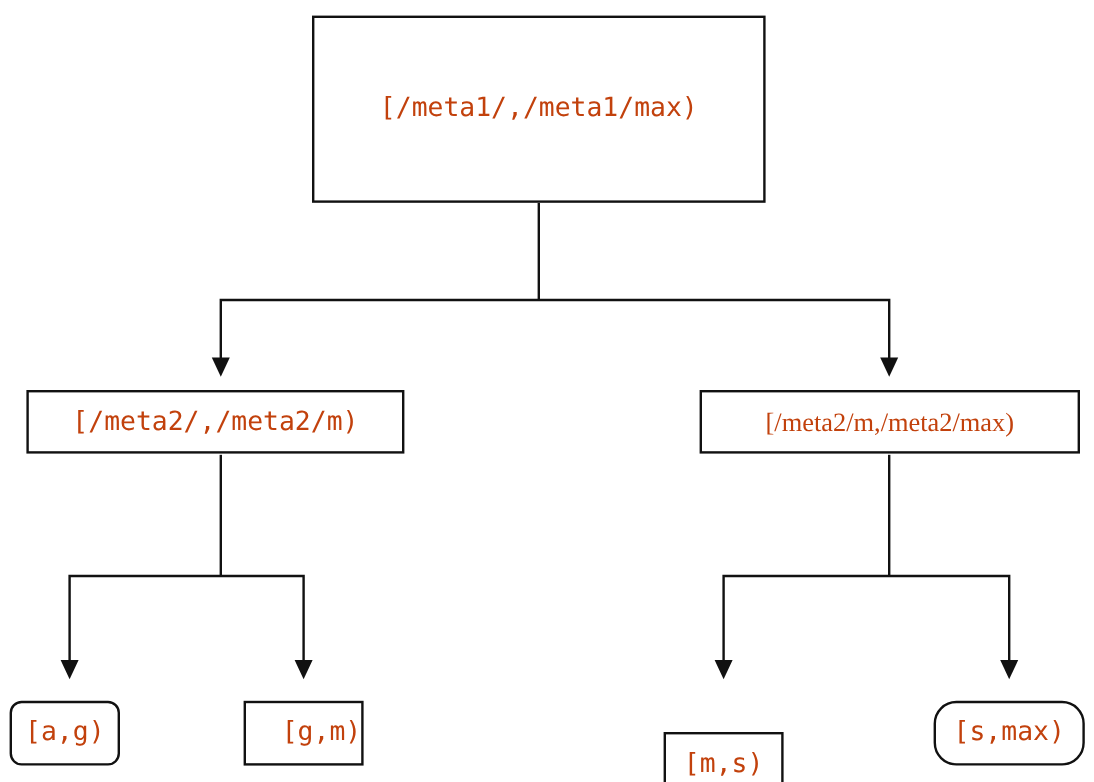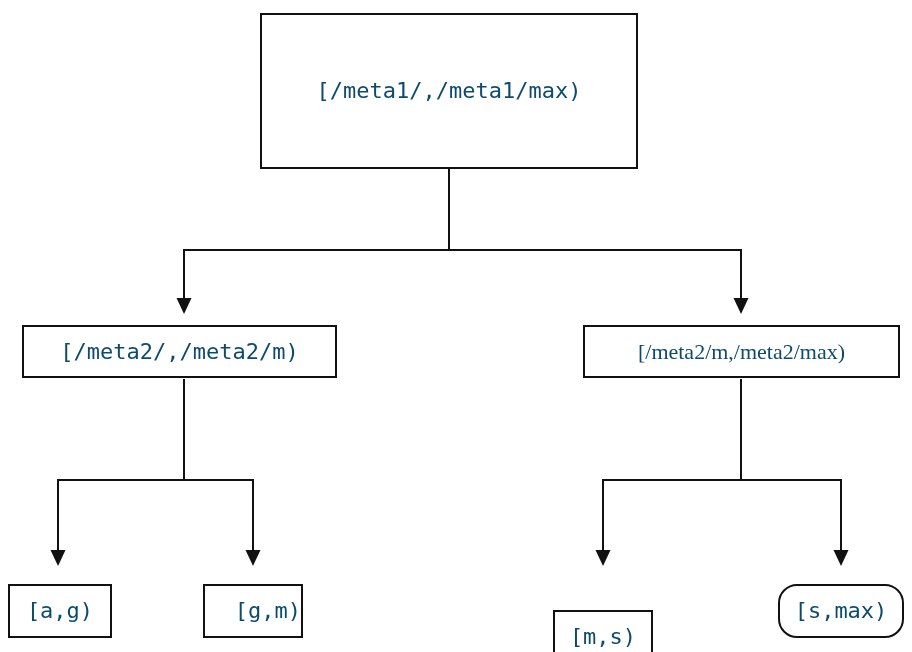--- a/index.html
+++ b/index.html
@@ -29,32 +29,32 @@
   }
   #edges polygon {
     fill: #111111;
     stroke: none;
   }
   .node {
     position: absolute;
     box-sizing: border-box;
     border: 2px solid #111111;
     background: #ffffff;
-    color: #0c4a6e;
+    color: #c2410c;
     display: flex;
     align-items: center;
     justify-content: center;
     font-size: 22px;
     line-height: 1;
     white-space: pre;
   }
   .node-root  { left: 260px; top: 13px;  width: 378px; height: 156px; }
   .node-l2a   { left: 22px;  top: 325px; width: 315px; height: 53px; }
   .node-l2b   { left: 583px; top: 325px; width: 317px; height: 53px; font-family: Liberation Serif, serif; }
-  .node-leaf1 { left: 8px;   top: 584px; width: 104px; height: 54px; }
+  .node-leaf1 { left: 8px;   top: 584px; width: 92px; height: 54px; border-radius: 10px; }
   .node-leaf2 { left: 203px; top: 584px; width: 100px; height: 54px; justify-content: flex-end; }
   .node-leaf3 { left: 553px; top: 610px; width: 100px; height: 54px; }
   .node-leaf4 { left: 778px; top: 584px; width: 126px; height: 54px; border-radius: 19px; }
 </style>
 </head>
 <body>
 
 <div id="canvas">
 
   <svg id="edges" viewBox="0 0 912 652" xmlns="http://www.w3.org/2000/svg">

